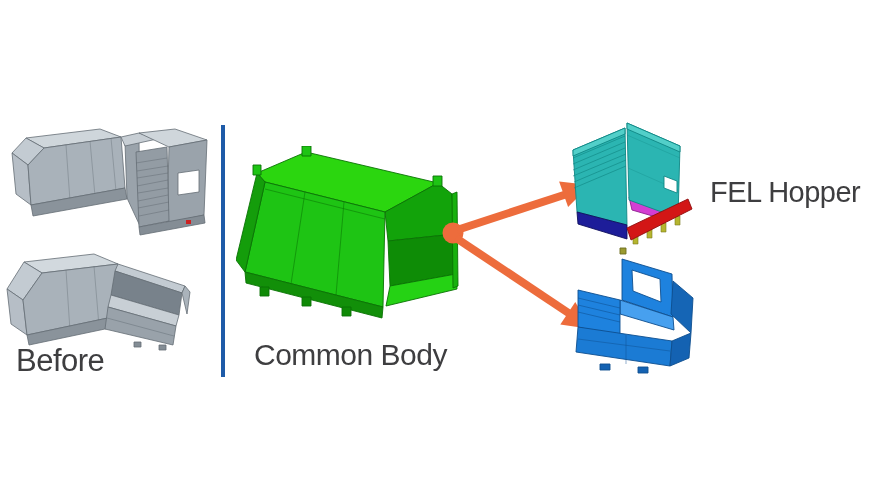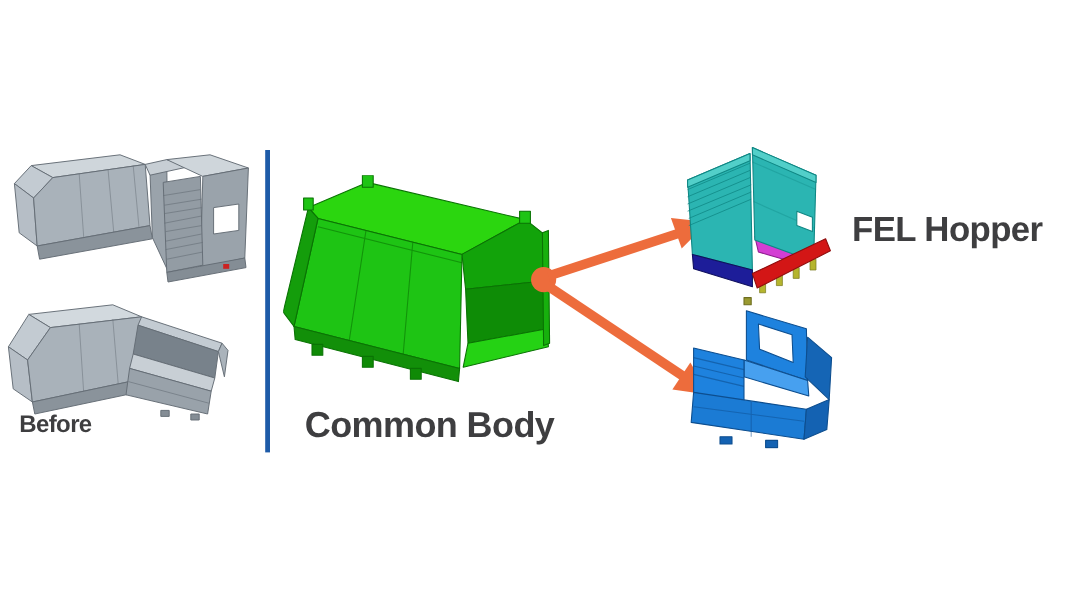--- a/index.html
+++ b/index.html
@@ -7,25 +7,25 @@
     position:relative;
     width:896px;height:504px;
     background:var(--canvas-bg,#ffffff);
     overflow:hidden;
     font-family:"Liberation Sans",sans-serif;
   }
   .abs{position:absolute;}
   .label{
     position:absolute;
     color:var(--text,#3e3e40);
-    font-weight:700;
+    font-weight:400;
     letter-spacing:-0.5px;
     white-space:nowrap;
   }
-  .label-before{left:16px;top:343px;font-size:20px;}
+  .label-before{left:16px;top:343px;font-size:31px;}
   .label-common{left:254px;top:338px;font-size:30px;}
   .label-fel{left:710px;top:176px;font-size:29px;}
   .label-asl{left:714px;top:302px;font-size:29px;}
   .divider{
     position:absolute;left:221px;top:125px;width:4px;height:252px;
     background:var(--divider-blue,#1e5ba8);
   }
   .fill-orange{fill:var(--arrow-orange,#ed6c3c);}
   .stroke-orange{stroke:var(--arrow-orange,#ed6c3c);}
   .fill-green{fill:var(--body-green,#1ec414);}

